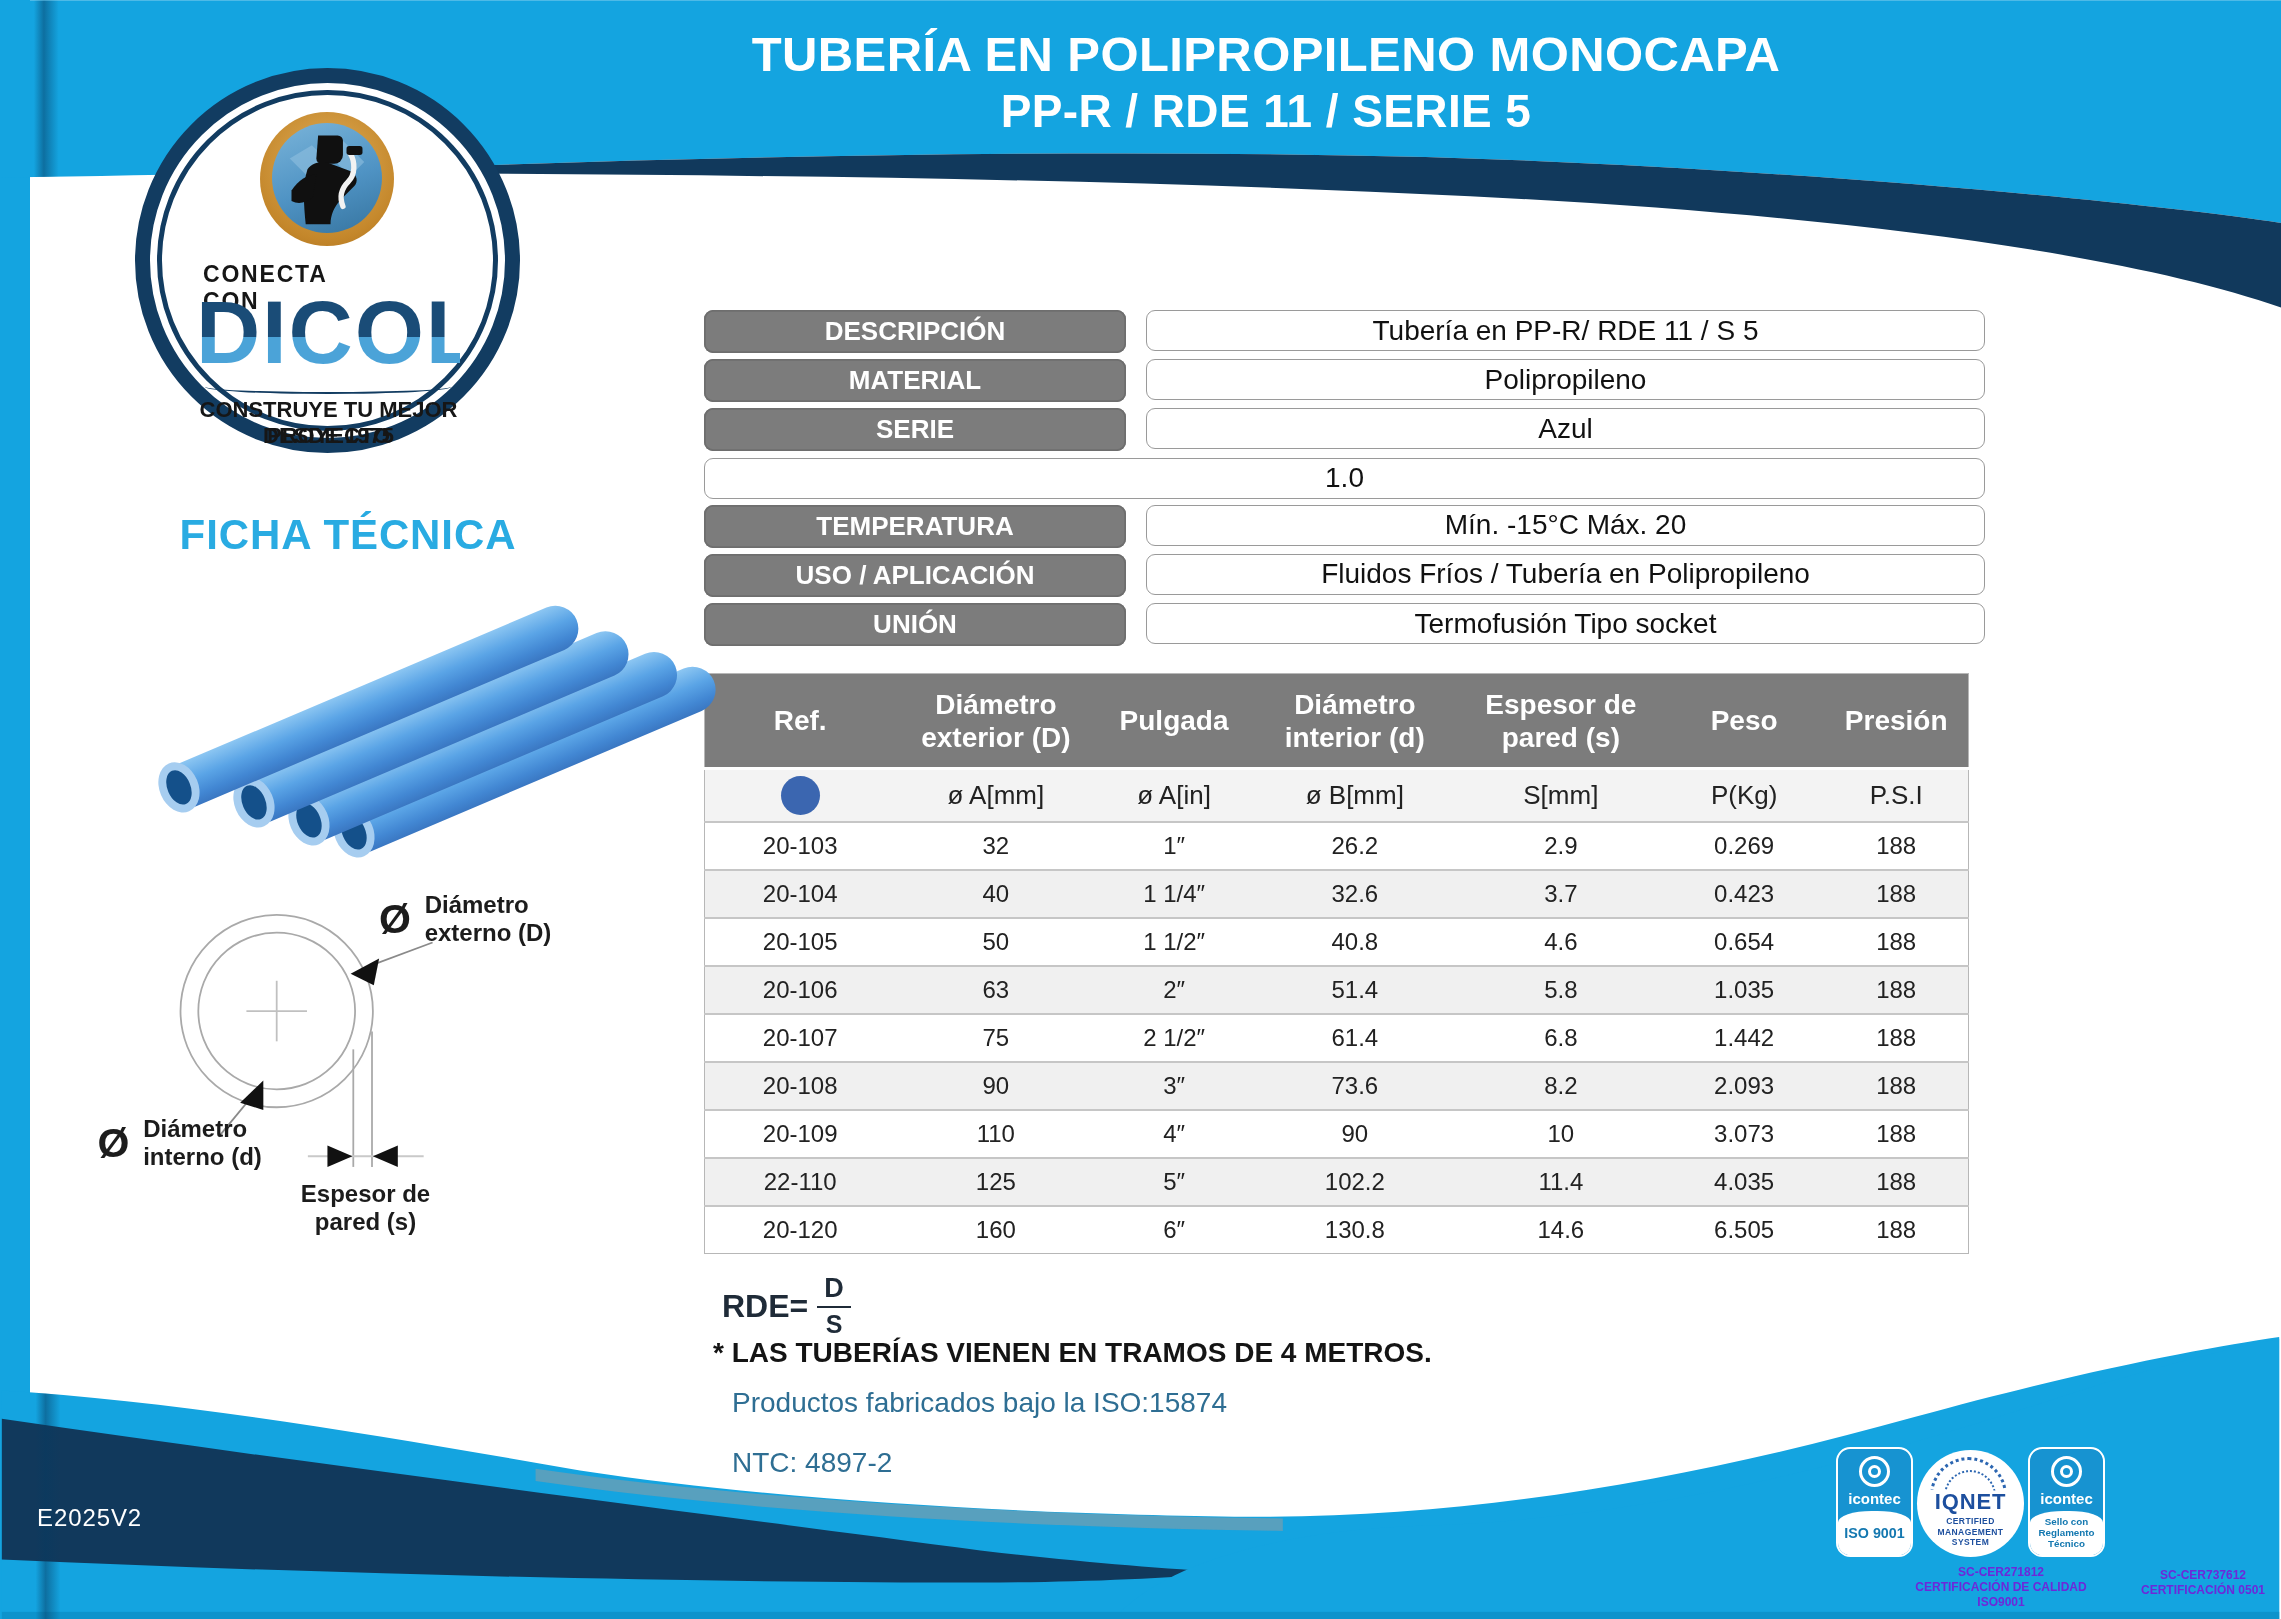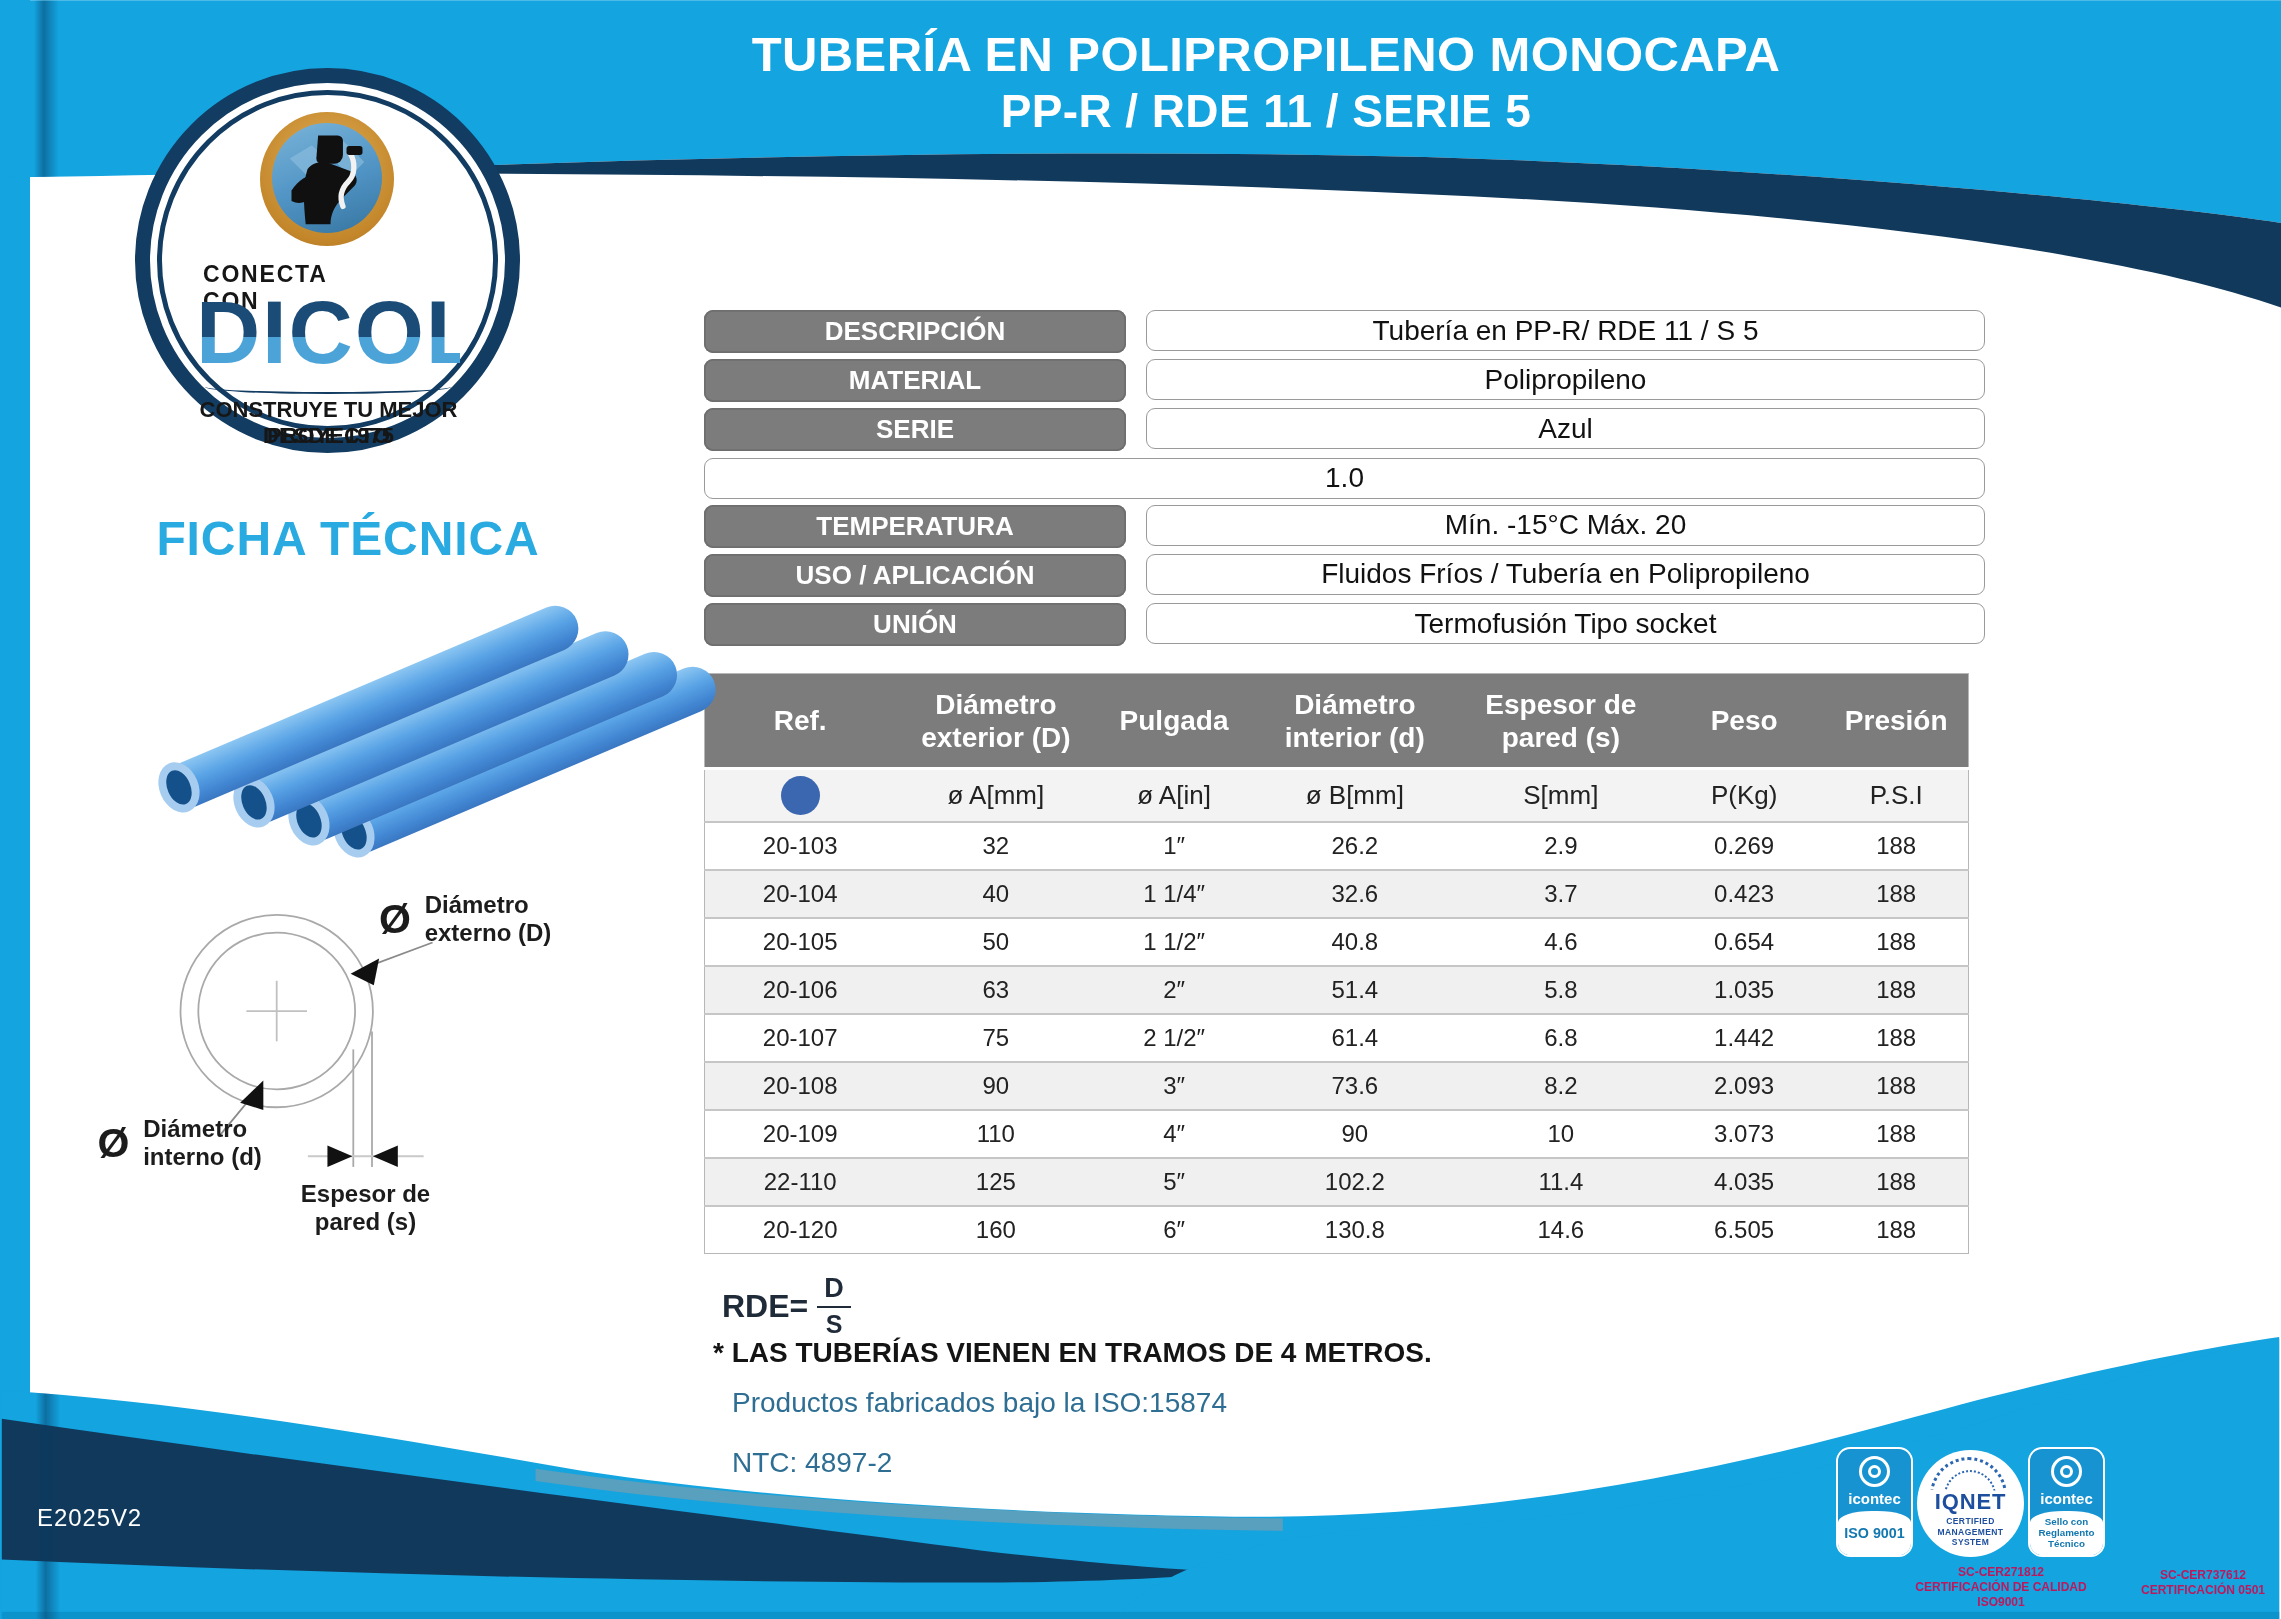--- a/index.html
+++ b/index.html
@@ -24,21 +24,21 @@
   .emblem .inner{position:absolute;left:11.6px;top:11.6px;width:110px;height:110px;border-radius:50%;overflow:hidden;
       background:linear-gradient(160deg,#7ab4d9 0%,#4f93c4 55%,#36749f 100%);}
   .logo-kicker{position:absolute;left:53px;top:178px;width:178px;font-size:23px;font-weight:800;color:#161616;letter-spacing:1.8px;}
   .logo-brand{position:absolute;left:46px;top:198px;width:264px;text-align:center;font-size:89px;font-weight:800;letter-spacing:1.8px;
       background:linear-gradient(180deg,#1A4C77 54%,#4BA3D8 54%);-webkit-background-clip:text;background-clip:text;color:transparent;}
   .logo-swoosh{position:absolute;left:55px;top:296px;width:246px;height:12.5px;border-bottom:2.7px solid #123C61;border-radius:50%;}
   .logo-tag1{position:absolute;left:25px;top:314px;width:307px;text-align:center;font-size:22px;font-weight:800;color:#161616;}
   .logo-tag2{position:absolute;left:25px;top:340px;width:307px;text-align:center;font-size:22px;font-weight:800;color:#161616;}
 
   .section-label{position:absolute;left:36px;top:511px;width:624px;text-align:center;
-      font-size:48px;font-weight:800;letter-spacing:0.9px;color:#29ABE2;}
+      font-size:42px;font-weight:800;letter-spacing:0.9px;color:#29ABE2;}
 
   
   .pipes{position:absolute;left:120px;top:554px;width:552px;height:348px;}
   .pipe{position:absolute;height:46px;border-radius:25px;transform:rotate(-23deg);transform-origin:0 50%;
       background:linear-gradient(180deg,#8CC6F2 0%,#5AA4E6 42%,#4287D3 78%,#3A77C2 100%);}
   .pipe::before{content:"";position:absolute;left:-5.3px;top:-3.6px;width:39px;height:52px;box-sizing:border-box;
       background:#14508A;border:8px solid #A6CDF0;border-radius:50%;}
 
   
   .diagram{position:absolute;left:85px;top:873px;width:517px;height:383px;}
@@ -92,21 +92,21 @@
       display:flex;flex-direction:column;align-items:center;justify-content:center;color:#1478B0;font-weight:800;}
   .seal-big{font-size:14.3px;}
   .seal-small{font-size:9.8px;line-height:10.7px;}
   .iqnet{position:relative;width:107px;height:107px;background:#ffffff;border-radius:50%;overflow:hidden;}
   .iqnet .arc1{position:absolute;left:13.4px;top:7.1px;width:77px;height:77px;border:3.6px dotted #2C66B1;border-radius:50%;
       clip-path:inset(0 0 58% 0);box-sizing:border-box;}
   .iqnet .arc2{position:absolute;left:27px;top:19.6px;width:52px;height:52px;border:2.7px dotted #2C66B1;border-radius:50%;
       clip-path:inset(0 0 60% 0);box-sizing:border-box;}
   .iqnet .word{position:absolute;left:0;top:39px;width:100%;text-align:center;font-size:22px;font-weight:800;color:#1D4F9E;letter-spacing:0.9px;}
   .iqnet .sub{position:absolute;left:0;width:100%;text-align:center;font-size:8.5px;font-weight:700;color:#1D4F9E;letter-spacing:0.4px;}
-  .cert-cap{position:absolute;text-align:center;color:#be185d;font-size:12px;font-weight:700;line-height:15px;width:196px;}
+  .cert-cap{position:absolute;text-align:center;color:#6d28d9;font-size:12px;font-weight:700;line-height:15px;width:196px;}
 </style>
 </head>
 <body>
 
 <div id="canvas">
 
   <div class="left-band"></div>
 
   <svg class="art" style="top:0;" width="2281" height="535" viewBox="0 0 2560 600">
     <defs>

